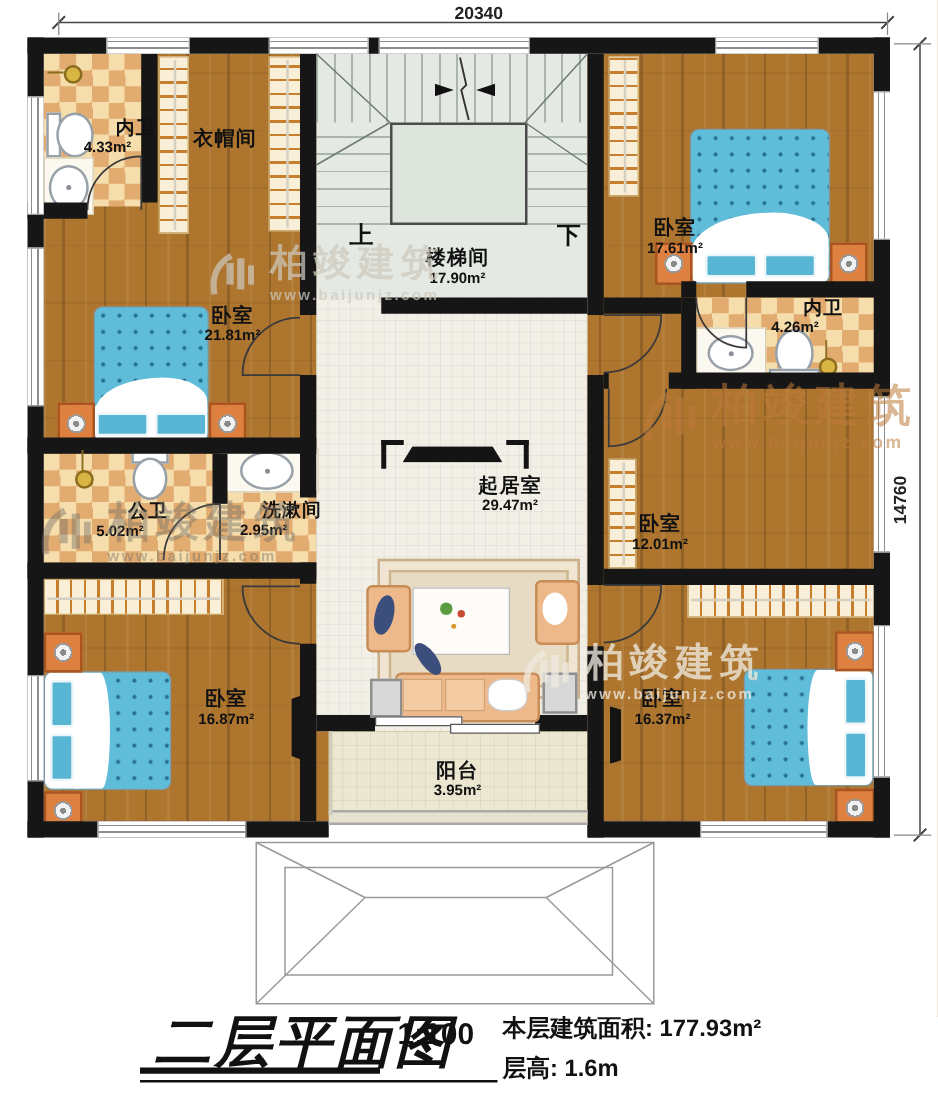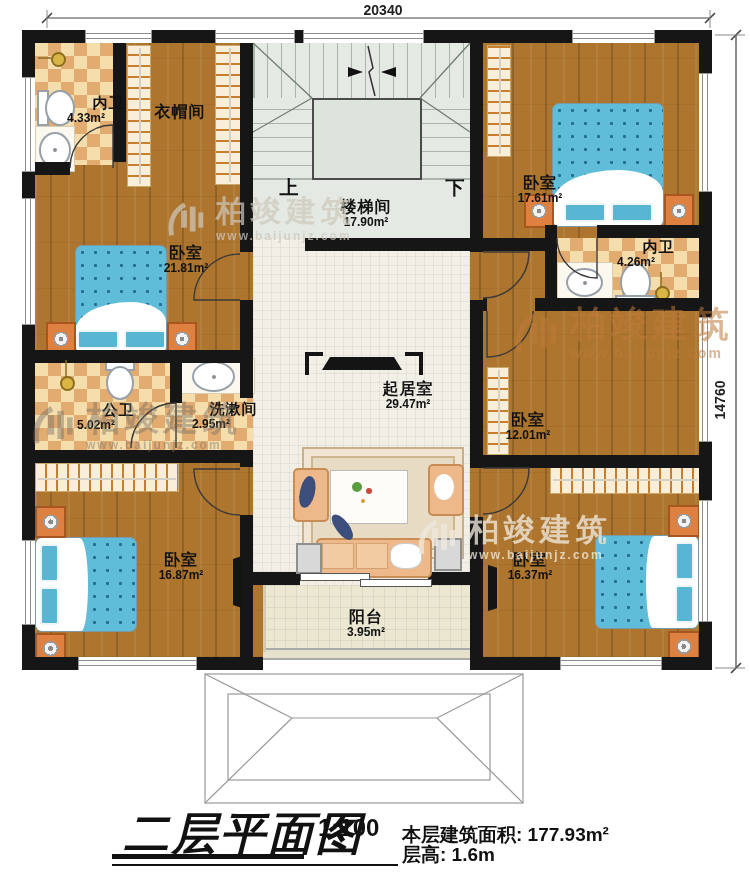--- a/index.html
+++ b/index.html
@@ -349,17 +349,17 @@
         <div class="b" style="font-size:31px;">柏竣建筑</div>
          <div class="u">www.baijunjz.com</div>
       </div>
   </div>
 
   <div id="titleblock">
     <div class="tb-title" style="left:124px;top:804px;font-style:italic;">二层平面图</div>
     <div class="tb-scale" style="left:318px;top:814px;">1:100</div>
     <div class="uline" style="left:112px;top:854px;width:192px;height:5px;"></div>
     <div class="uline" style="left:112px;top:864px;width:286px;height:2px;"></div>
-    <div class="tb-meta" style="left:402px;top:810px;margin-top:12px;">本层建筑面积: 177.93m²</div>
+    <div class="tb-meta" style="left:402px;top:810px;">本层建筑面积: 177.93m²</div>
     <div class="tb-meta" style="left:402px;top:842px;">层高: 1.6m</div>
   </div>
 
 </div>
 
 </body></html>

